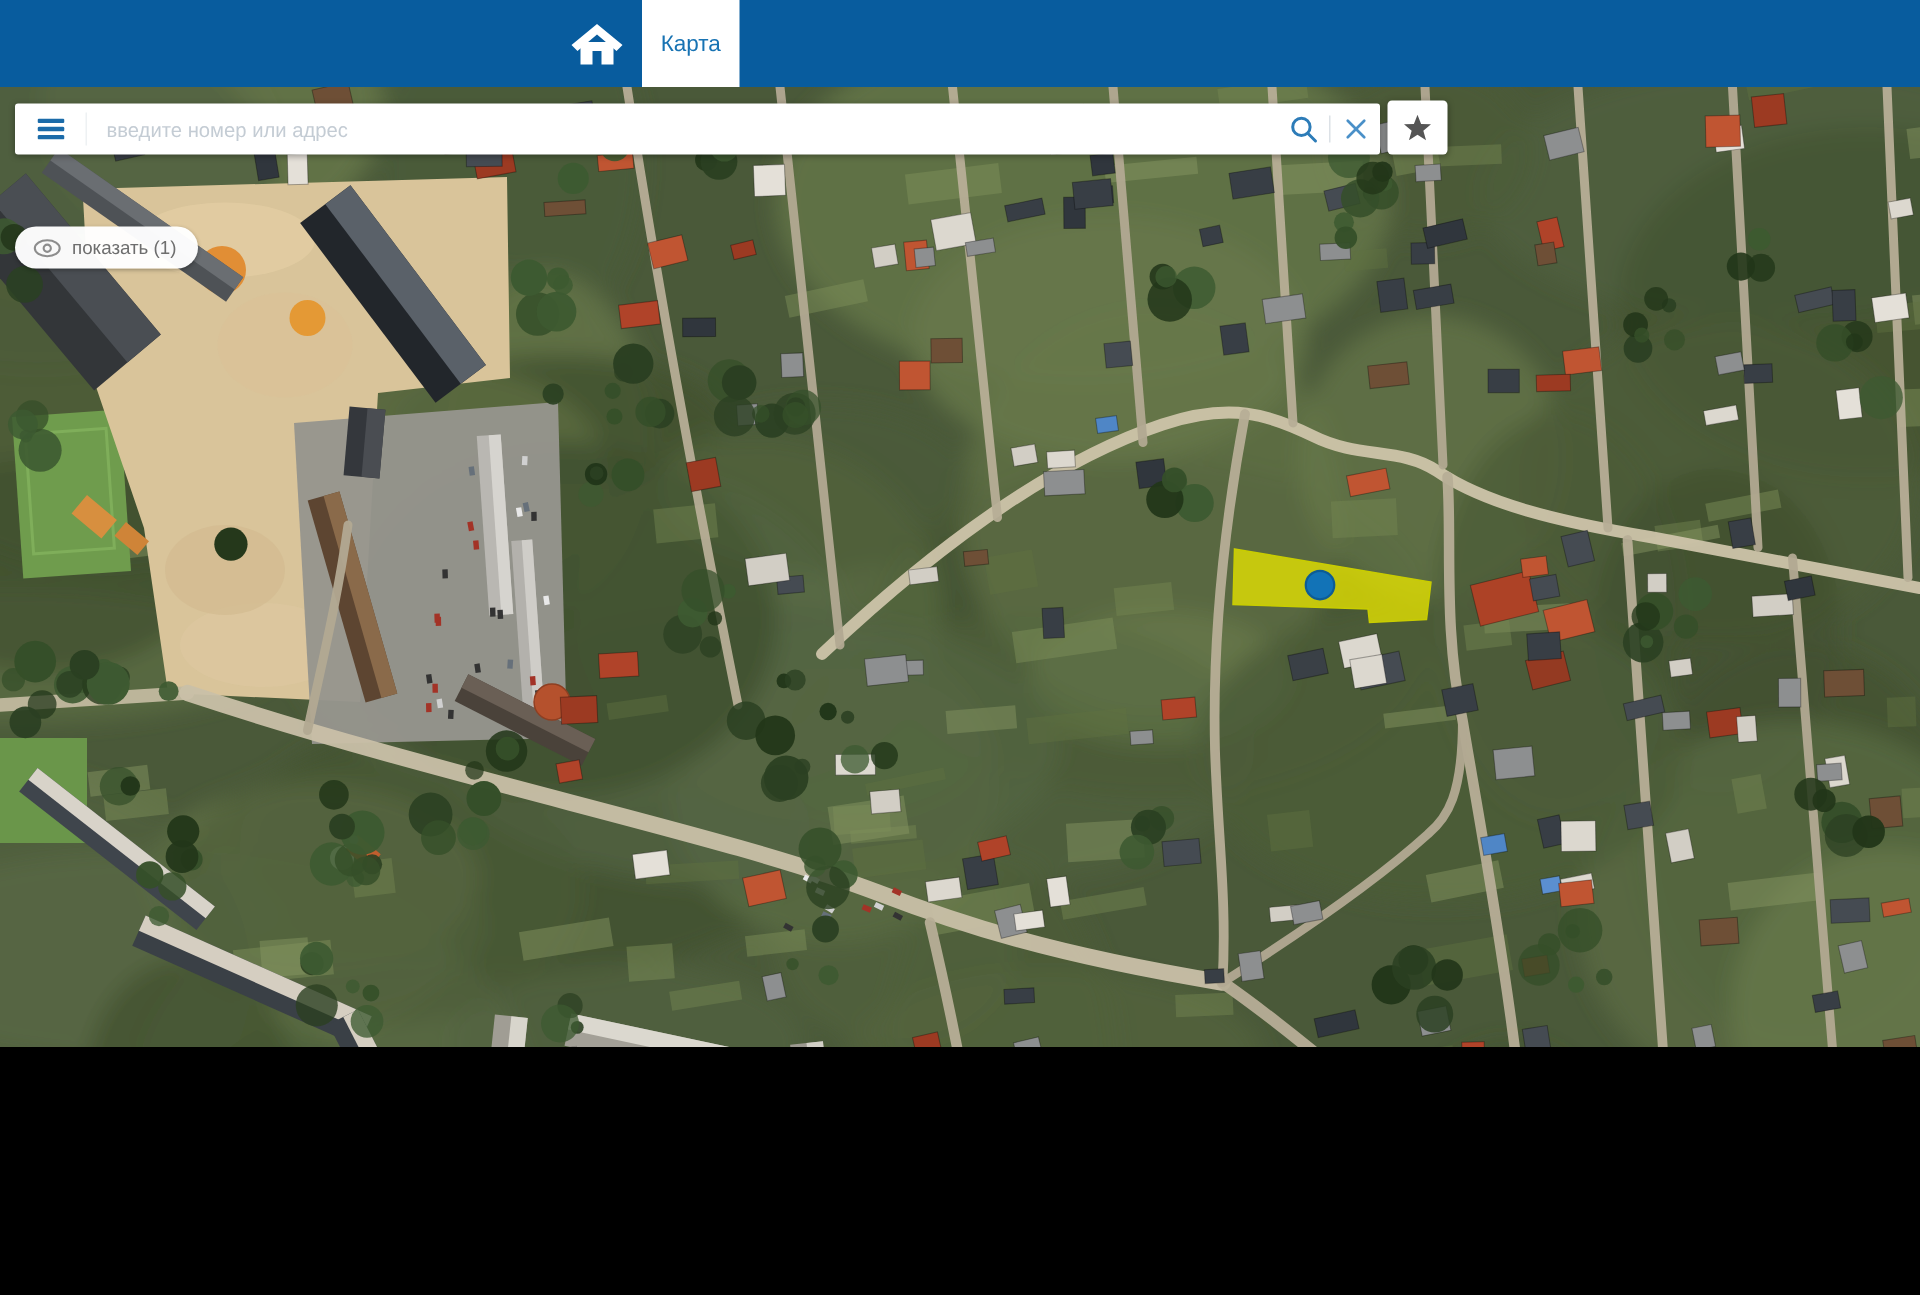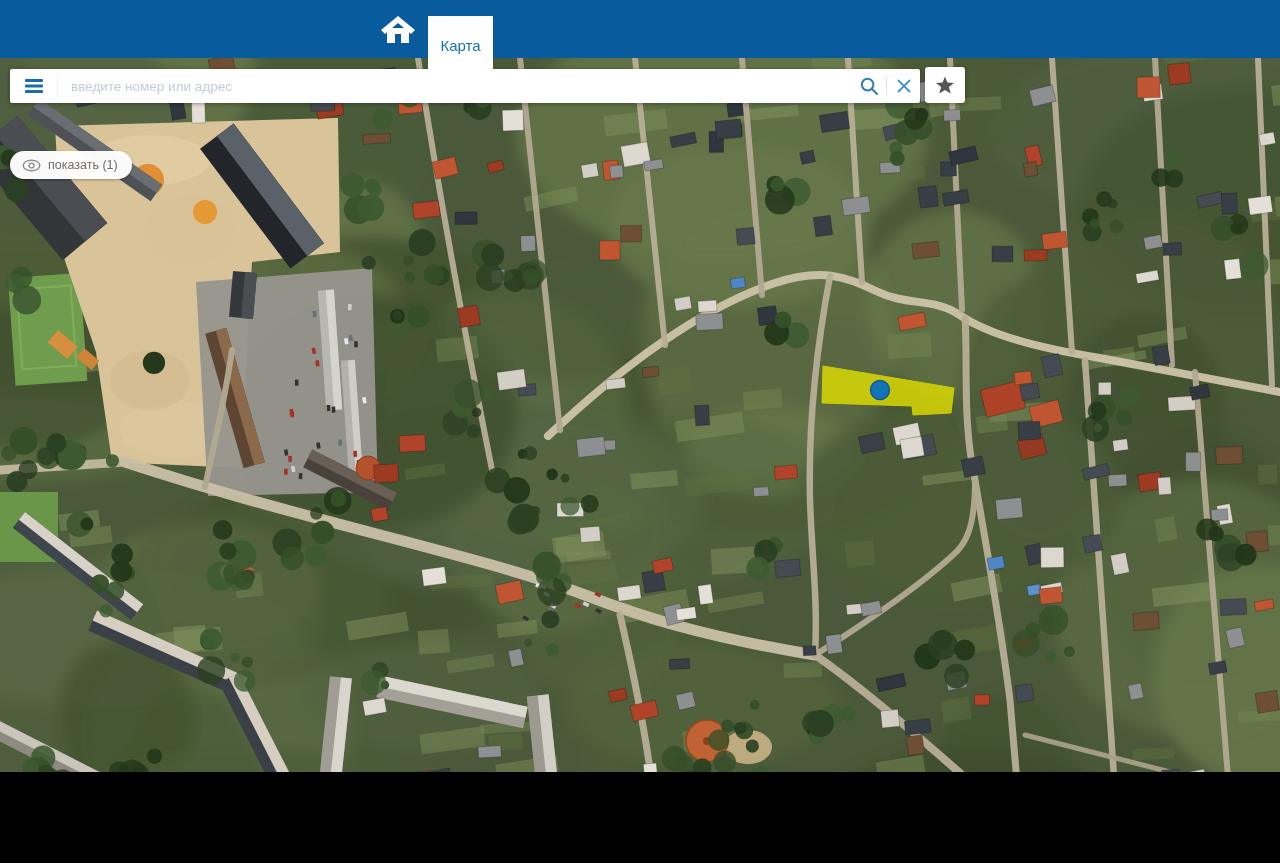--- a/index.html
+++ b/index.html
@@ -2,24 +2,24 @@
 <html><head>
 <meta charset="utf-8">
 <style>
   html,body{margin:0;padding:0;background:#000;}
   body{width:1280px;height:863px;overflow:hidden;font-family:"Liberation Sans",sans-serif;}
   .app{position:relative;width:1280px;height:863px;overflow:hidden;}
 
   
   .topbar{position:absolute;top:0;left:0;width:1280px;height:58px;background:#085c9e;z-index:20;}
   .home-btn{position:absolute;left:370px;top:0;width:56px;height:58px;background:transparent;border:none;display:flex;align-items:center;justify-content:center;cursor:pointer;padding:0;}
-  .tab{position:absolute;left:428px;top:16px;width:65px;height:58px;background:#ffffff;display:flex;align-items:center;justify-content:center;color:#1873b3;font-size:15px;cursor:pointer;border:none;}
+  .tab{position:absolute;left:428px;top:0;width:65px;height:58px;background:#ffffff;display:flex;align-items:center;justify-content:center;color:#1873b3;font-size:15px;cursor:pointer;border:none;}
 
   
-  .map-area{position:absolute;top:58px;left:0;width:1280px;height:714px;overflow:hidden;background:#be185d;}
+  .map-area{position:absolute;top:58px;left:0;width:1280px;height:640px;overflow:hidden;background:#be185d;}
   #map{display:block;position:absolute;top:0;left:0;}
 
   
   .search-bar{position:absolute;left:10px;top:11px;width:910px;height:34px;background:#fff;border-radius:2px;
     box-shadow:0 1px 4px rgba(0,0,0,.35);display:flex;align-items:center;z-index:10;}
   .menu-btn{width:47px;height:100%;border:none;background:none;display:flex;align-items:center;justify-content:center;cursor:pointer;padding:0;}
   .h-div{width:1px;height:22px;background:#eef1f3;}
   .search-input{flex:1;height:100%;border:none;outline:none;font-size:13.5px;color:#333;padding:0 10px 0 13px;font-family:"Liberation Sans",sans-serif;background:transparent;}
   .search-input::placeholder{color:#c4ccd4;opacity:1;}
   .icon-btn{border:none;background:none;width:32px;height:100%;display:flex;align-items:center;justify-content:center;cursor:pointer;padding:0;}

